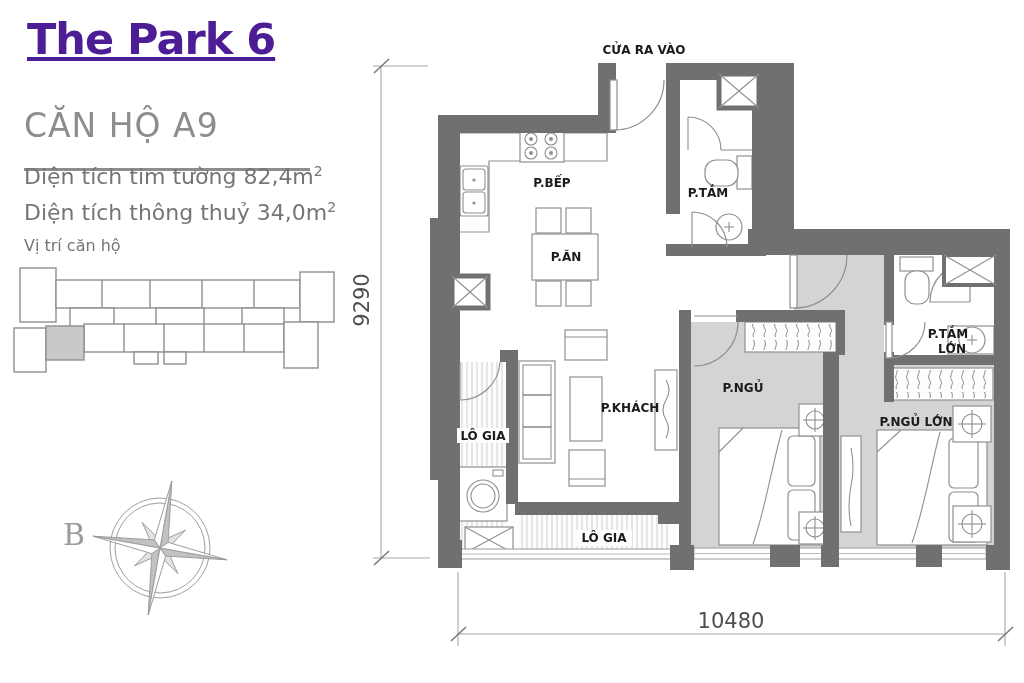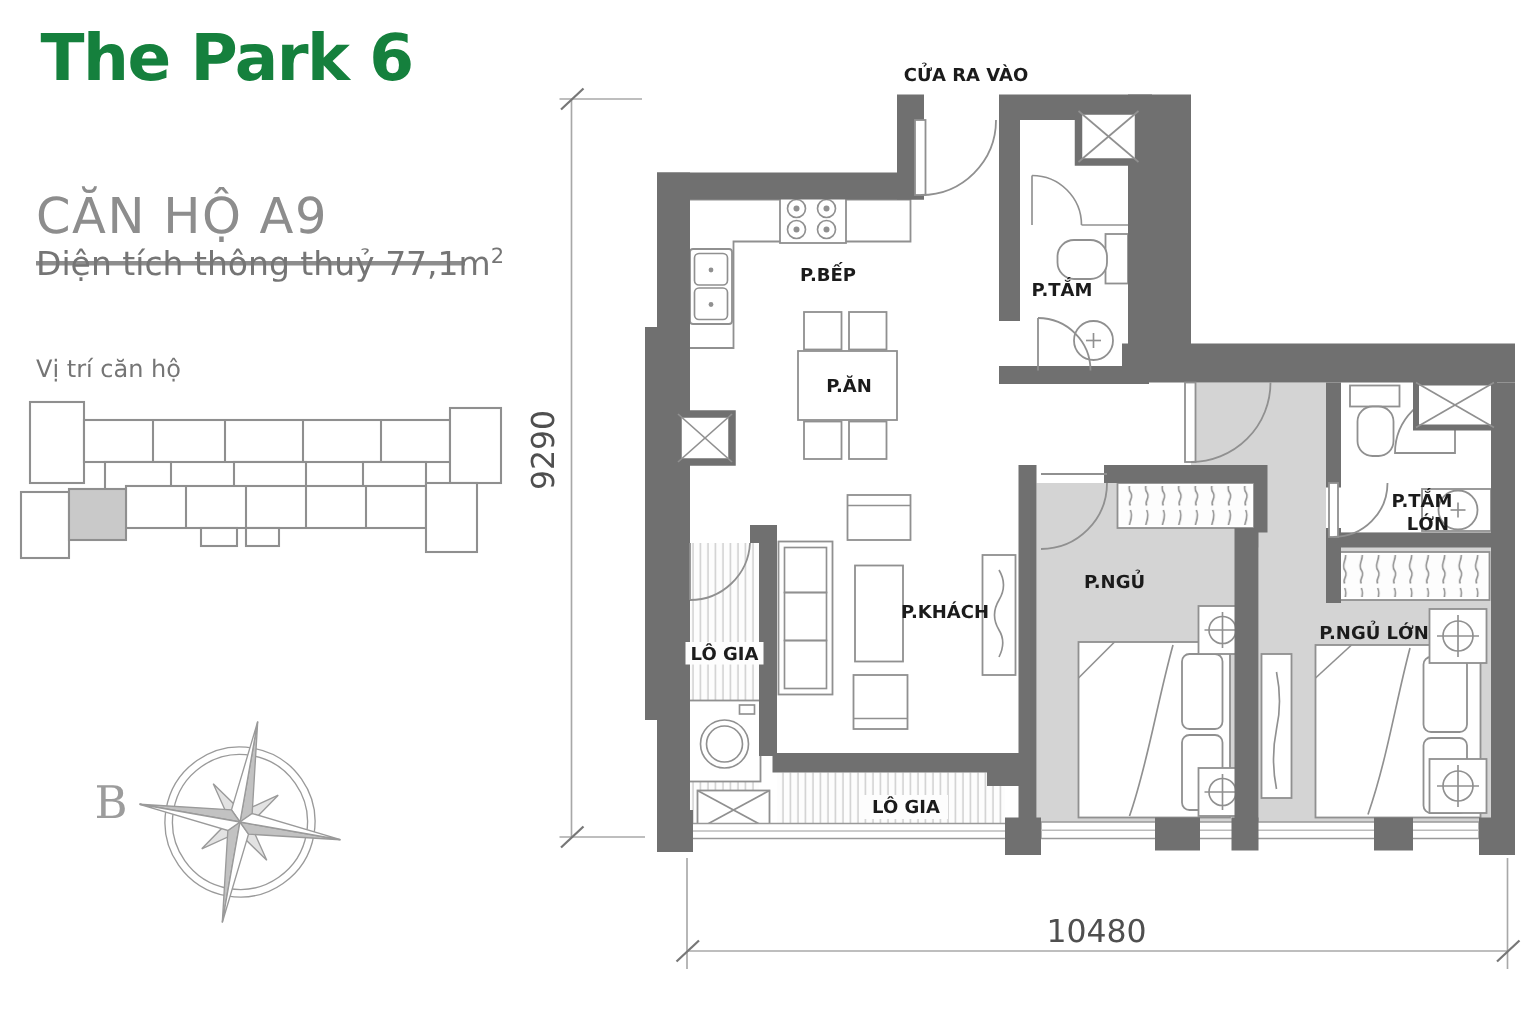--- a/index.html
+++ b/index.html
@@ -1,41 +1,42 @@
 <!DOCTYPE html>
 <html><head>
 <meta charset="utf-8">
 <style>
   html,body{margin:0;padding:0;}
   body{
     width:1024px;height:683px;position:relative;background:#fff;overflow:hidden;
     font-family:"DejaVu Sans","Liberation Sans",sans-serif;
   }
-  .title{position:absolute;left:27px;top:14px;font-size:43px;font-weight:800;color:#15803d;letter-spacing:-1px;}
-  .unit-block{position:absolute;left:24px;top:124px;width:286px;padding-bottom:11px;border-bottom:3px solid #8d8d8d;}
+  .title{position:absolute;left:27px;top:14px;font-size:43px;font-weight:800;color:#4c1d95;letter-spacing:-1px;text-decoration:underline;}
+  .unit-block{position:absolute;left:24px;top:106px;width:286px;padding-bottom:23px;border-bottom:3px solid #8d8d8d;}
   .unit{font-size:33px;font-weight:500;color:#8d8d8d;letter-spacing:1px;}
   .areas{position:absolute;left:24px;top:156px;font-size:22px;color:#757575;line-height:31px;}
   .areas sup{font-size:14px;}
   .loc-label{position:absolute;left:24px;top:236px;font-size:16px;color:#757575;}
   svg.plan{position:absolute;left:0;top:0;}
   .rlabel{font-size:12px;font-weight:bold;fill:#1b1b1b;text-anchor:middle;font-family:"DejaVu Sans","Liberation Sans",sans-serif;}
   .dimlabel{font-size:21px;fill:#4f4f4f;text-anchor:middle;font-family:"DejaVu Sans","Liberation Sans",sans-serif;}
   .blabel{font-size:30px;fill:#9c9c9c;text-anchor:middle;font-family:"DejaVu Serif","Liberation Serif",serif;}
   .furn{fill:#ffffff;stroke:#909090;stroke-width:1.2;}
   .thin{fill:none;stroke:#909090;stroke-width:1.1;}
 </style>
 </head>
 <body>
 
 <div class="title">The Park 6</div>
 <div class="unit-block">
   <span class="unit">CĂN HỘ A9</span>
 </div>
 <div class="areas">
-  <div><span>Diện tích thông thuỷ 77,1m</span><sup>2</sup></div>
+  <div><span>Diện tích tim tường 82,4m</span><sup>2</sup></div>
+  <div><span>Diện tích thông thuỷ 34,0m</span><sup>2</sup></div>
 </div>
 <div class="loc-label">Vị trí căn hộ</div>
 
 <svg class="plan" width="1024" height="683" viewBox="0 0 1024 683">
   <defs>
     <pattern id="stripes" width="5" height="8" patternUnits="userSpaceOnUse">
       <rect width="5" height="8" fill="#fdfdfd"></rect>
       <line x1="2" y1="0" x2="2" y2="8" stroke="#cfcfcf" stroke-width="1"></line>
     </pattern>
     <pattern id="hang" width="11" height="26" patternUnits="userSpaceOnUse">

